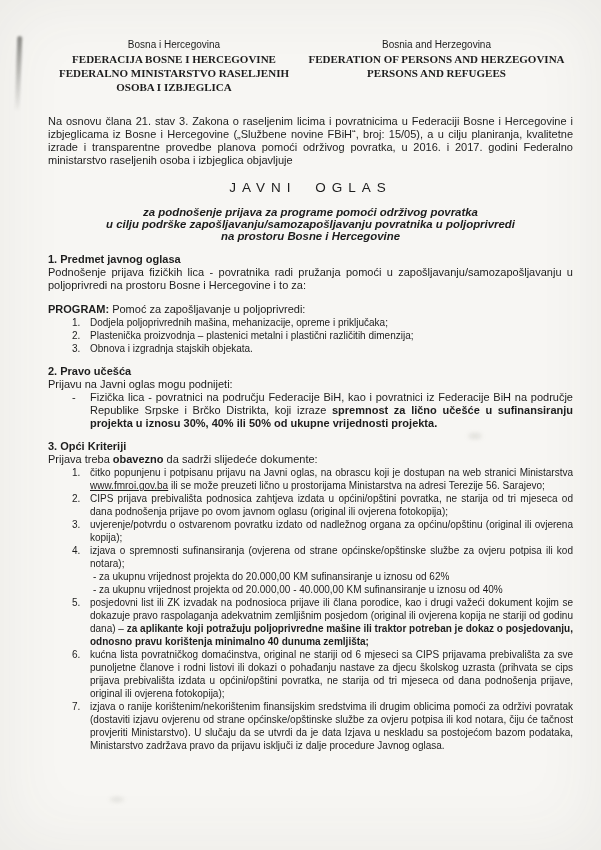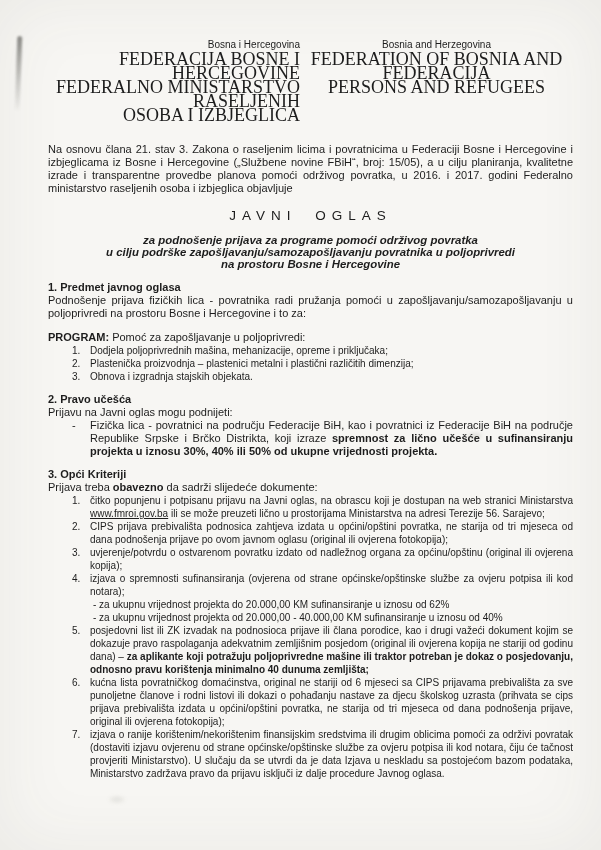--- a/index.html
+++ b/index.html
@@ -27,24 +27,24 @@
     left: 468px; top: 433px; width: 14px; height: 6px;
     background: rgba(110,110,100,0.16); filter: blur(2px); border-radius: 50%;
   }
   .artifact-smudge-b {
     left: 110px; top: 797px; width: 14px; height: 5px;
     background: rgba(110,110,100,0.14); filter: blur(2px); border-radius: 50%;
   }
   
   .letterhead { display: flex; margin-bottom: 21px; }
   .lh-col { text-align: center; }
-  .lh-col-left  { flex: 0 0 252px; text-align: right; }
+  .lh-col-left  { flex: 0 0 252px; }
   .lh-col-right { flex: 1; }
   .lh-small { font-size: 10px; line-height: 13px; margin-bottom: 1px; }
-  .lh-serif { font-family: "Liberation Serif", serif; font-weight: normal; font-size: 18px; line-height: 14px; }
+  .lh-serif { font-family: "Liberation Serif", serif; font-weight: bold; font-size: 11px; line-height: 14px; }
   
   .para { font-size: 11px; line-height: 13px; margin: 0; text-align: justify; }
   .intro { margin-bottom: 13px; }
   .title-block { text-align: center; margin-bottom: 9px; }
   .doc-title { font-size: 13.5px; letter-spacing: 6px; word-spacing: 9px; margin-bottom: 12px; }
   .doc-subtitle { font-weight: bold; font-style: italic; font-size: 11.4px; line-height: 11.9px; }
   .sec-heading { font-size: 11px; line-height: 13px; font-weight: bold; margin: 0; }
   .sec { margin-top: 10px; }
   .gap-top { margin-top: 11px; }
   .doc-list { margin: 0 0 0 24px; padding: 0; list-style: none; counter-reset: itm; }
@@ -71,21 +71,21 @@
 
   <div class="letterhead">
     <div class="lh-col lh-col-left">
       <div class="lh-small">Bosna i Hercegovina</div>
       <div class="lh-serif">FEDERACIJA BOSNE I HERCEGOVINE</div>
       <div class="lh-serif">FEDERALNO MINISTARSTVO RASELJENIH</div>
       <div class="lh-serif">OSOBA I IZBJEGLICA</div>
     </div>
     <div class="lh-col lh-col-right">
       <div class="lh-small">Bosnia and Herzegovina</div>
-      <div class="lh-serif">FEDERATION OF BOSNIA AND FEDERACIJA</div>
+      <div class="lh-serif">FEDERATION OF PERSONS AND HERZEGOVINA</div>
       <div class="lh-serif">PERSONS AND REFUGEES</div>
     </div>
   </div>
 
   <p class="para intro">Na osnovu člana 21. stav 3. Zakona o raseljenim licima i povratnicima u Federaciji Bosne i Hercegovine i izbjeglicama iz Bosne i Hercegovine („Službene novine FBiH“, broj: 15/05), a u cilju planiranja, kvalitetne izrade i transparentne provedbe planova pomoći održivog povratka, u 2016. i 2017. godini Federalno ministarstvo raseljenih osoba i izbjeglica objavljuje</p>
 
   <div class="title-block">
     <div class="doc-title">JAVNI OGLAS</div>
     <div class="doc-subtitle">za podnošenje prijava za programe pomoći održivog povratka</div>
     <div class="doc-subtitle">u cilju podrške zapošljavanju/samozapošljavanju povratnika u poljoprivredi</div>

